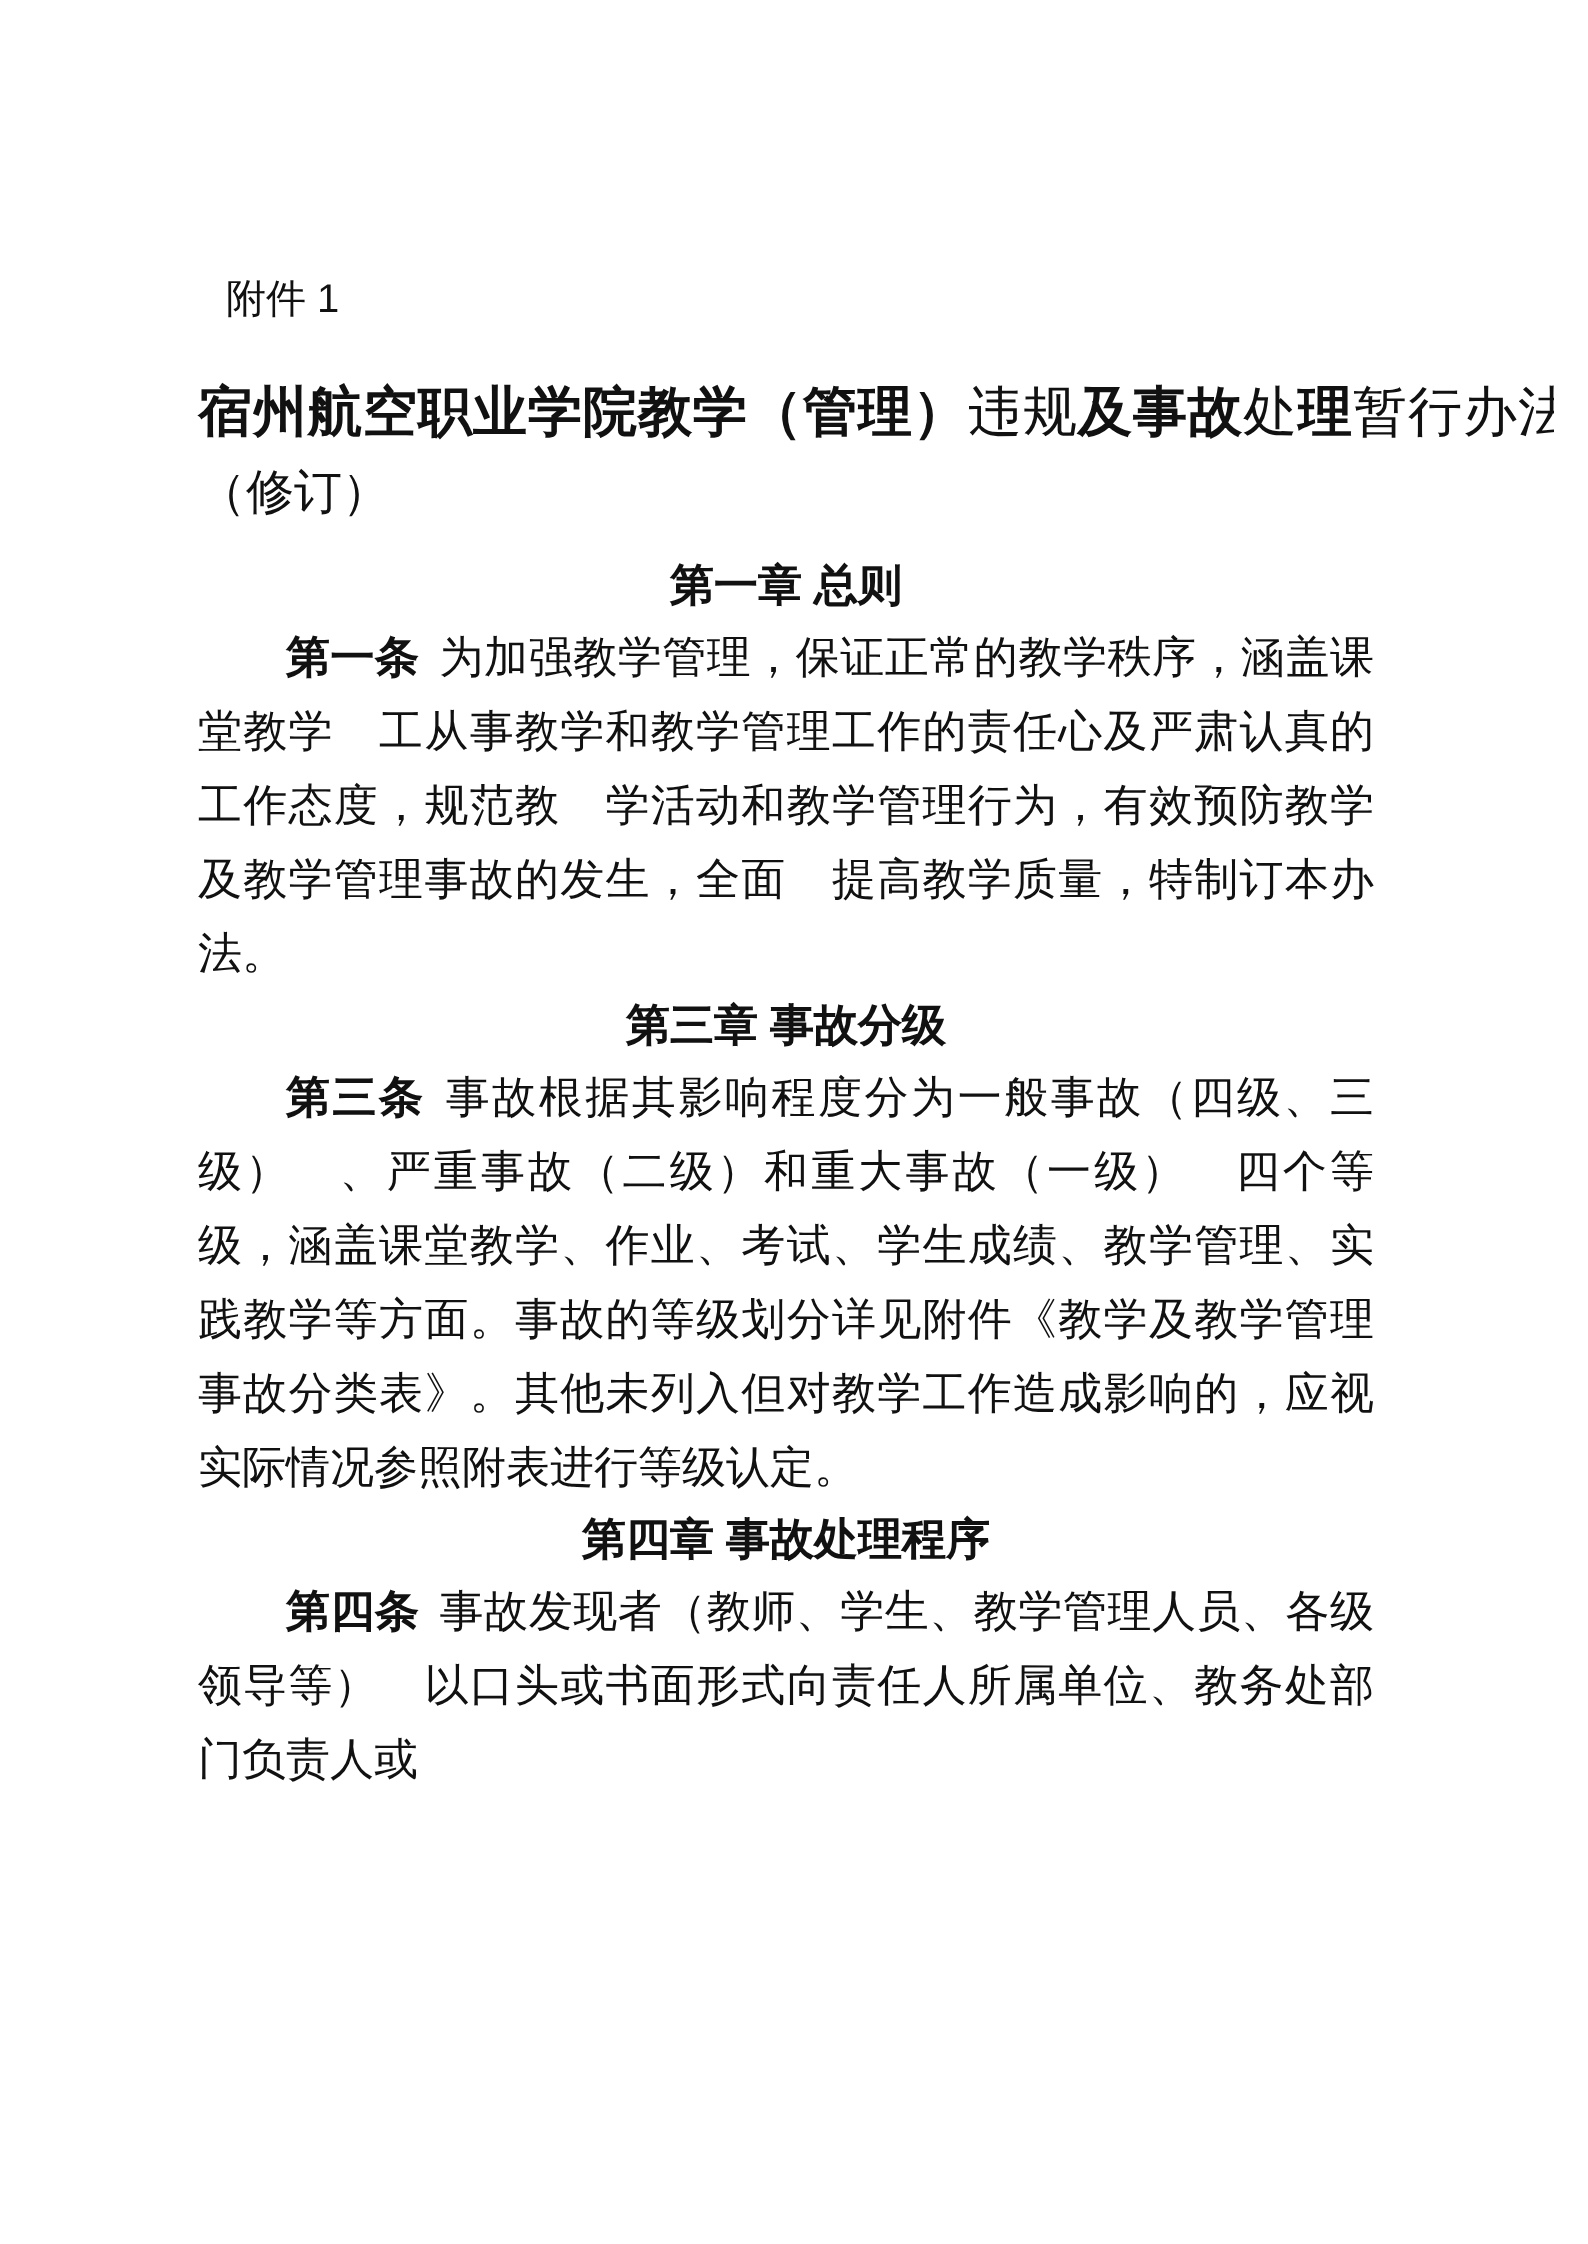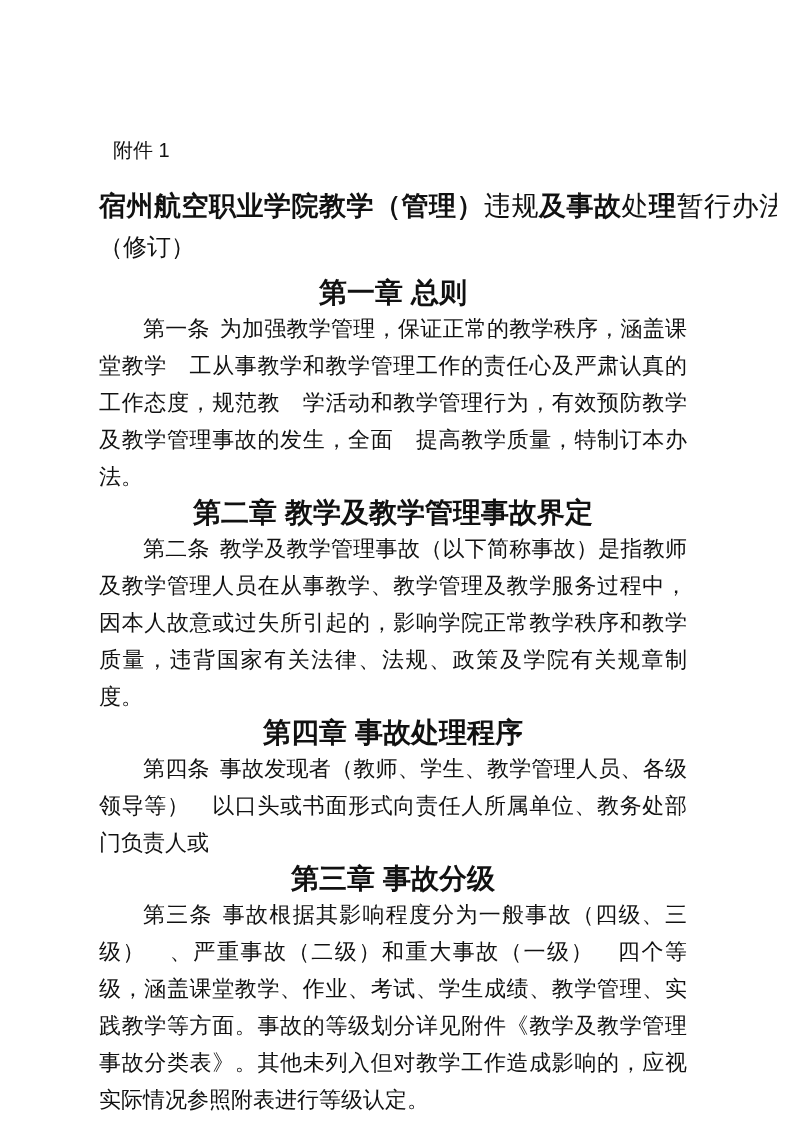--- a/index.html
+++ b/index.html
@@ -39,62 +39,58 @@
   .doc-subtitle {
     font-family: "Liberation Serif", "DejaVu Serif", serif;
     font-size: 24px;
     line-height: 32px;
     text-align: left;
     margin: 7px 0 16px 0;
   }
   .chapter {
     font-family: "Liberation Sans", "DejaVu Sans", sans-serif;
     font-weight: bold;
-    font-size: 28px;
+    font-size: 22px;
     line-height: 27px;
     text-align: center;
     margin: 4px 0 4px 0;
   }
   .article {
     font-family: "Liberation Serif", "DejaVu Serif", serif;
     font-size: 22px;
     line-height: 37px;
     text-align: justify;
     text-indent: 44px;
     margin: 0;
   }
   .article .art-num {
-    font-weight: normal;
+    font-weight: bold;
     margin-right: 10px;
   }
 </style>
 </head>
 <body>
 
 <div class="page">
 
   <div class="attachment">附件 1</div>
 
   <h1 class="doc-title"><span class="b">宿州航空职业学院教学（管理）</span><span>违规</span><span class="b">及事故</span><span>处</span><span class="b">理</span><span>暂行办法</span></h1>
 
   <div class="doc-subtitle">（修订）</div>
 
   <section>
     <h2 class="chapter">第一章 总则</h2>
     <p class="article"><span class="art-num">第一条</span><span>为加强教学管理，保证正常的教学秩序，涵盖课堂教学　工从事教学和教学管理工作的责任心及严肃认真的工作态度，规范教　学活动和教学管理行为，有效预防教学及教学管理事故的发生，全面　提高教学质量，特制订本办法。</span></p>
   </section>
 
+
   <section>
-    <h2 class="chapter">第二章 教学及教学管理事故界定</h2>
-    <p class="article"><span class="art-num">第二条</span><span>教学及教学管理事故（以下简称事故）是指教师及教学管理人员在从事教学、教学管理及教学服务过程中，因本人故意或过失所引起的，影响学院正常教学秩序和教学质量，违背国家有关法律、法规、政策及学院有关规章制度。</span></p>
+    <h2 class="chapter">第三章 事故分级</h2>
+    <p class="article"><span class="art-num">第三条</span><span>事故根据其影响程度分为一般事故（四级、三级）　、严重事故（二级）和重大事故（一级）　四个等级，涵盖课堂教学、作业、考试、学生成绩、教学管理、实践教学等方面。事故的等级划分详见附件《教学及教学管理事故分类表》。其他未列入但对教学工作造成影响的，应视实际情况参照附表进行等级认定。</span></p>
   </section>
 
   <section>
     <h2 class="chapter">第四章 事故处理程序</h2>
     <p class="article"><span class="art-num">第四条</span><span>事故发现者（教师、学生、教学管理人员、各级领导等）　以口头或书面形式向责任人所属单位、教务处部门负责人或</span></p>
   </section>
 
-  <section>
-    <h2 class="chapter">第三章 事故分级</h2>
-    <p class="article"><span class="art-num">第三条</span><span>事故根据其影响程度分为一般事故（四级、三级）　、严重事故（二级）和重大事故（一级）　四个等级，涵盖课堂教学、作业、考试、学生成绩、教学管理、实践教学等方面。事故的等级划分详见附件《教学及教学管理事故分类表》。其他未列入但对教学工作造成影响的，应视实际情况参照附表进行等级认定。</span></p>
-  </section>
-
 </div>
 
 </body></html>

